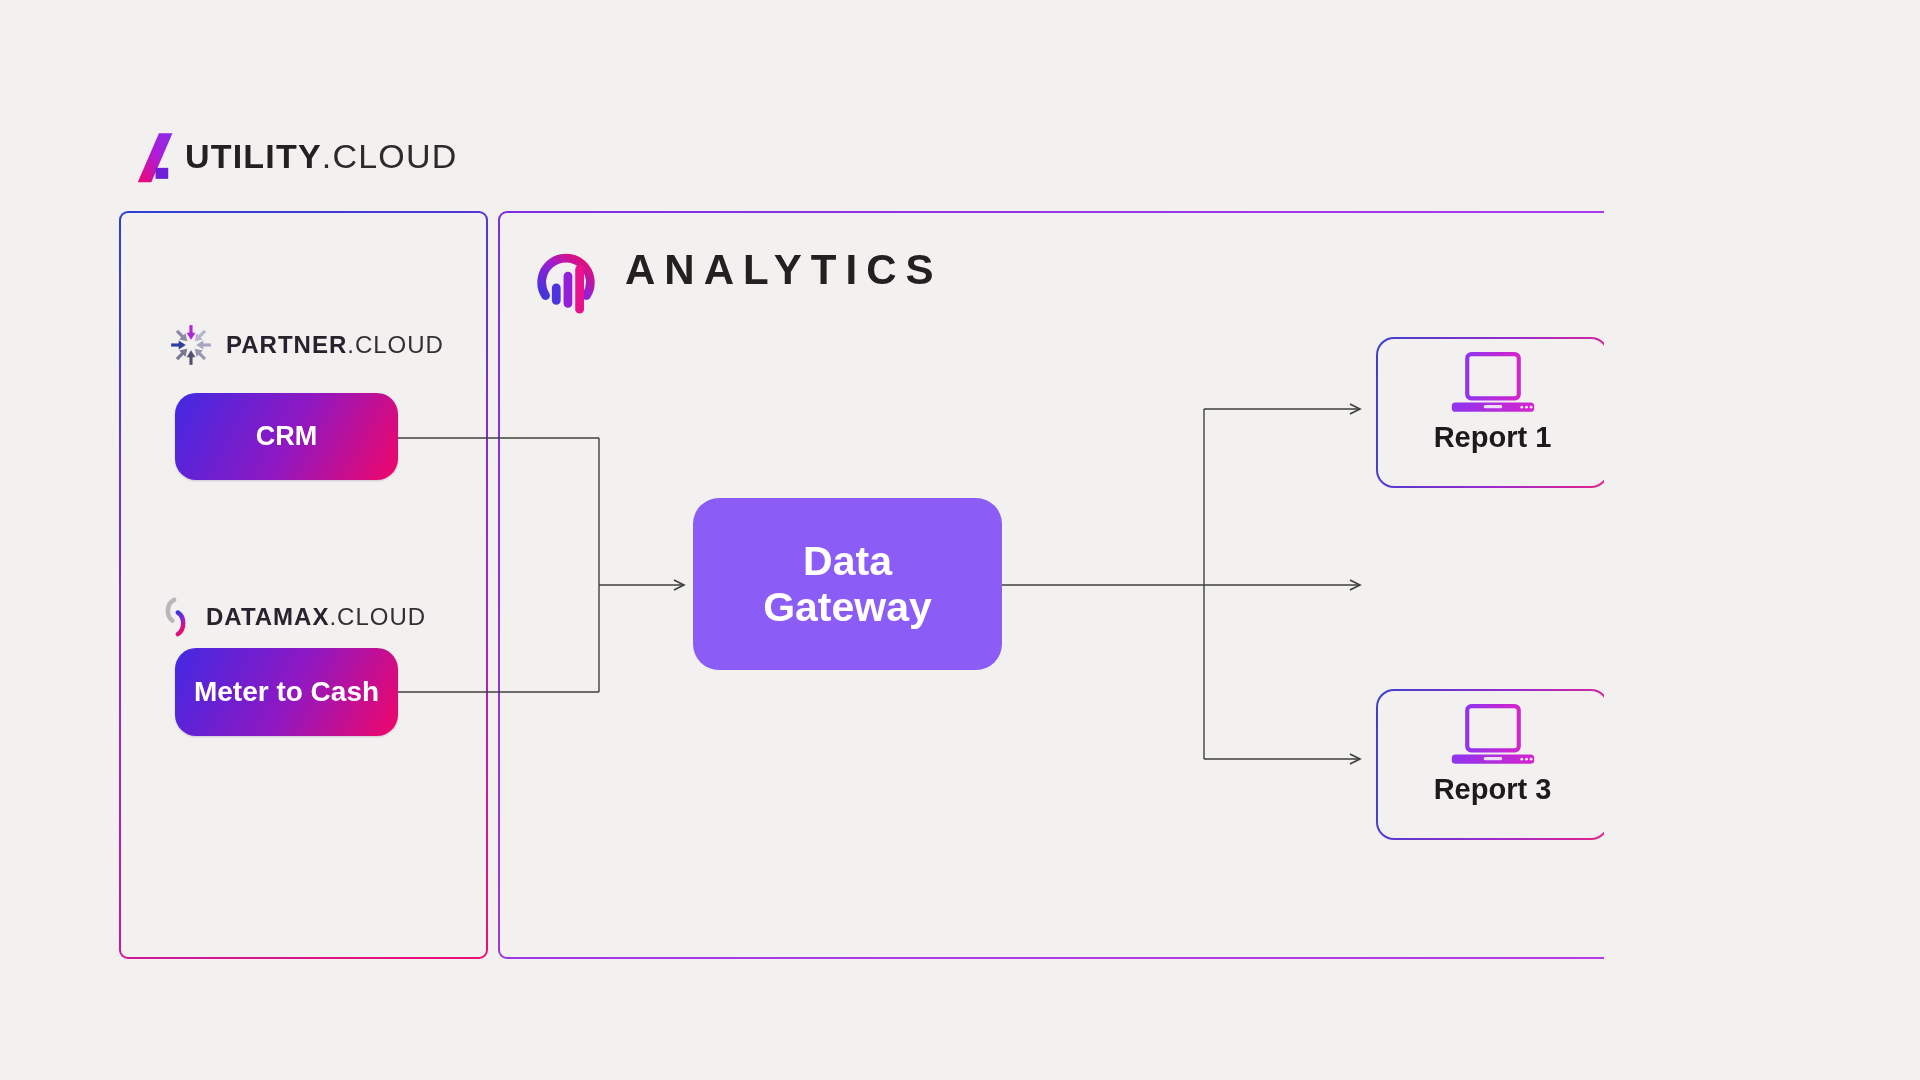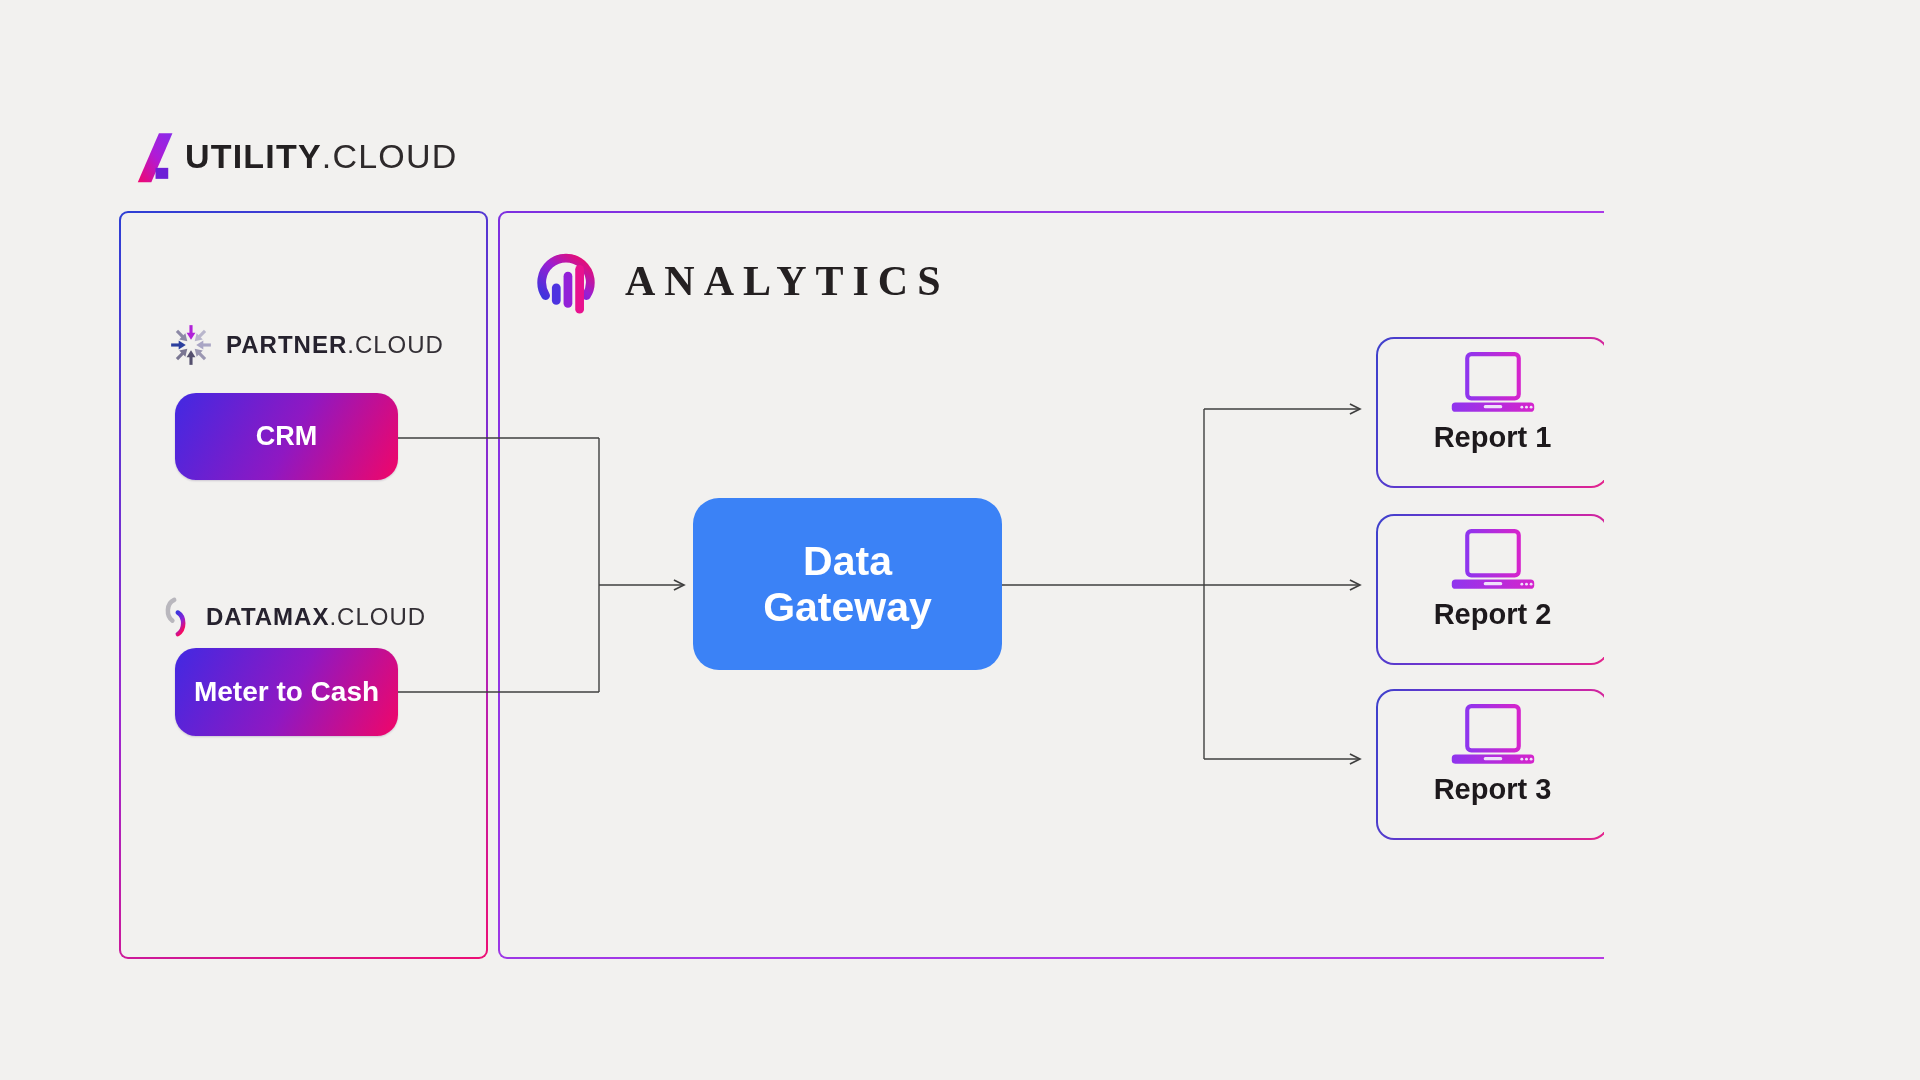--- a/index.html
+++ b/index.html
@@ -65,31 +65,31 @@
     color: #ffffff; font-weight: 700;
     box-shadow: 0 1px 2px rgba(40,10,80,.18);
     z-index: 6;
   }
   .pill.crm  { left: 175px; top: 393px; height: 87px; font-size: 27px; }
   .pill.m2c  { left: 175px; top: 648px; font-size: 28px; }
 
   
   .an-header {
     position: absolute; left: 531px; top: 246px;
-    display: flex; align-items: center; gap: 24px; font-family: Liberation Serif, serif;
+    display: flex; align-items: flex-start; gap: 24px;
   }
   .an-header .title {
     font-size: 42px; font-weight: 800; letter-spacing: 9px; color: #242021;
   }
 
   
   .gateway {
     position: absolute; left: 693px; top: 498px;
     width: 309px; height: 172px;
-    background: #3b82f6; border-radius: 26px;
+    background: #8b5cf6; border-radius: 26px;
     display: flex; flex-direction: column;
     align-items: center; justify-content: center;
     color: #fff; font-weight: 700; font-size: 41px; line-height: 1.13;
     z-index: 6;
   }
 
   
   .report {
     position: absolute; left: 1376px;
     width: 229px; height: 147px;
@@ -257,33 +257,20 @@
         <rect x="8" y="50" width="80" height="9" rx="3.5" fill="url(#lgrad1)"></rect>
         <rect x="39" y="52.5" width="18" height="3" rx="1.5" fill="#efdffb"></rect>
         <circle cx="76" cy="54.5" r="1.4" fill="#efdffb"></circle>
           <circle cx="80.5" cy="54.5" r="1.4" fill="#efdffb"></circle>
           <circle cx="85" cy="54.5" r="1.4" fill="#efdffb"></circle>
       </svg>
     </span>
     <span class="rlabel">Report 1</span>
   </div>
 
-  <div class="report r2">
-    <span class="laptop" style="display:inline-flex;">
-      <svg width="100" height="68" viewBox="0 0 96 66">
-        <rect x="23" y="3" width="50" height="43" rx="4" fill="none" stroke="url(#lgrad1)" stroke-width="4"></rect>
-        <rect x="8" y="50" width="80" height="9" rx="3.5" fill="url(#lgrad1)"></rect>
-        <rect x="39" y="52.5" width="18" height="3" rx="1.5" fill="#efdffb"></rect>
-        <circle cx="76" cy="54.5" r="1.4" fill="#efdffb"></circle>
-          <circle cx="80.5" cy="54.5" r="1.4" fill="#efdffb"></circle>
-          <circle cx="85" cy="54.5" r="1.4" fill="#efdffb"></circle>
-      </svg>
-    </span>
-    <span class="rlabel">Report 2</span>
-  </div>
 
   <div class="report r3">
     <span class="laptop" style="display:inline-flex;">
       <svg width="100" height="68" viewBox="0 0 96 66">
         <rect x="23" y="3" width="50" height="43" rx="4" fill="none" stroke="url(#lgrad1)" stroke-width="4"></rect>
         <rect x="8" y="50" width="80" height="9" rx="3.5" fill="url(#lgrad1)"></rect>
         <rect x="39" y="52.5" width="18" height="3" rx="1.5" fill="#efdffb"></rect>
         <circle cx="76" cy="54.5" r="1.4" fill="#efdffb"></circle>
           <circle cx="80.5" cy="54.5" r="1.4" fill="#efdffb"></circle>
           <circle cx="85" cy="54.5" r="1.4" fill="#efdffb"></circle>

